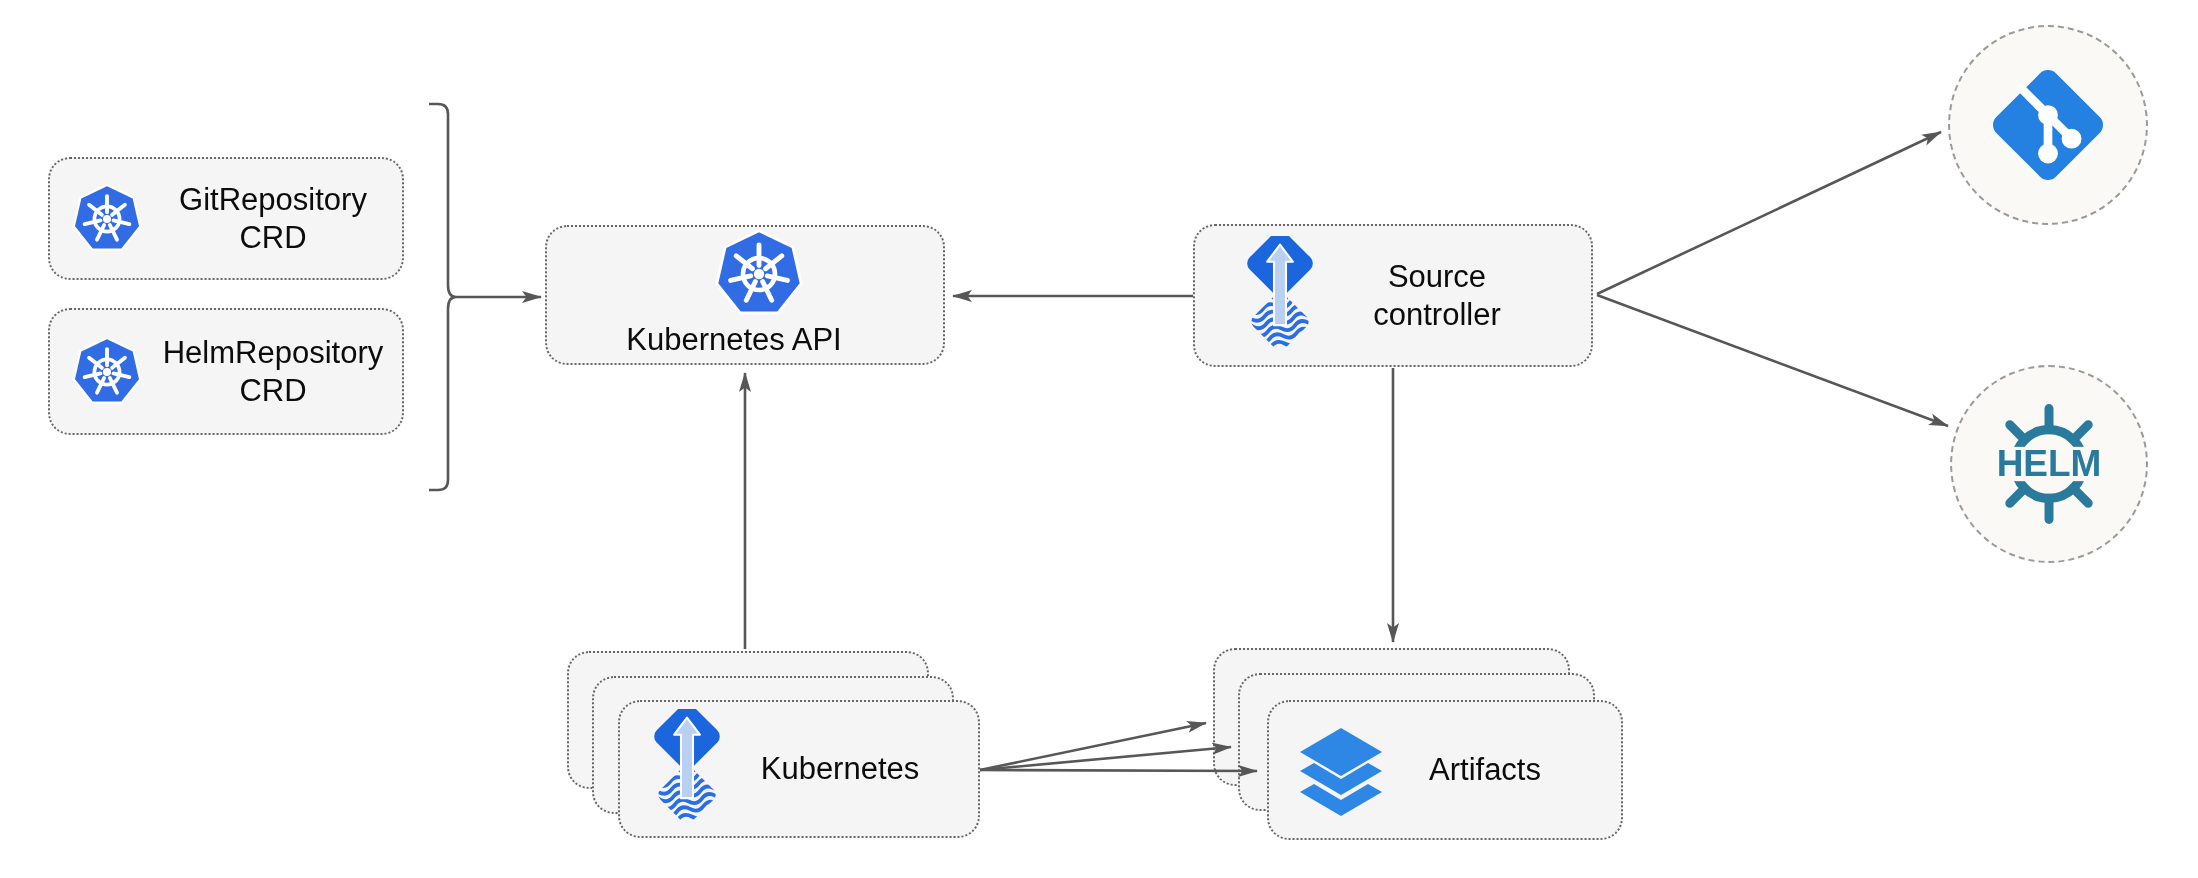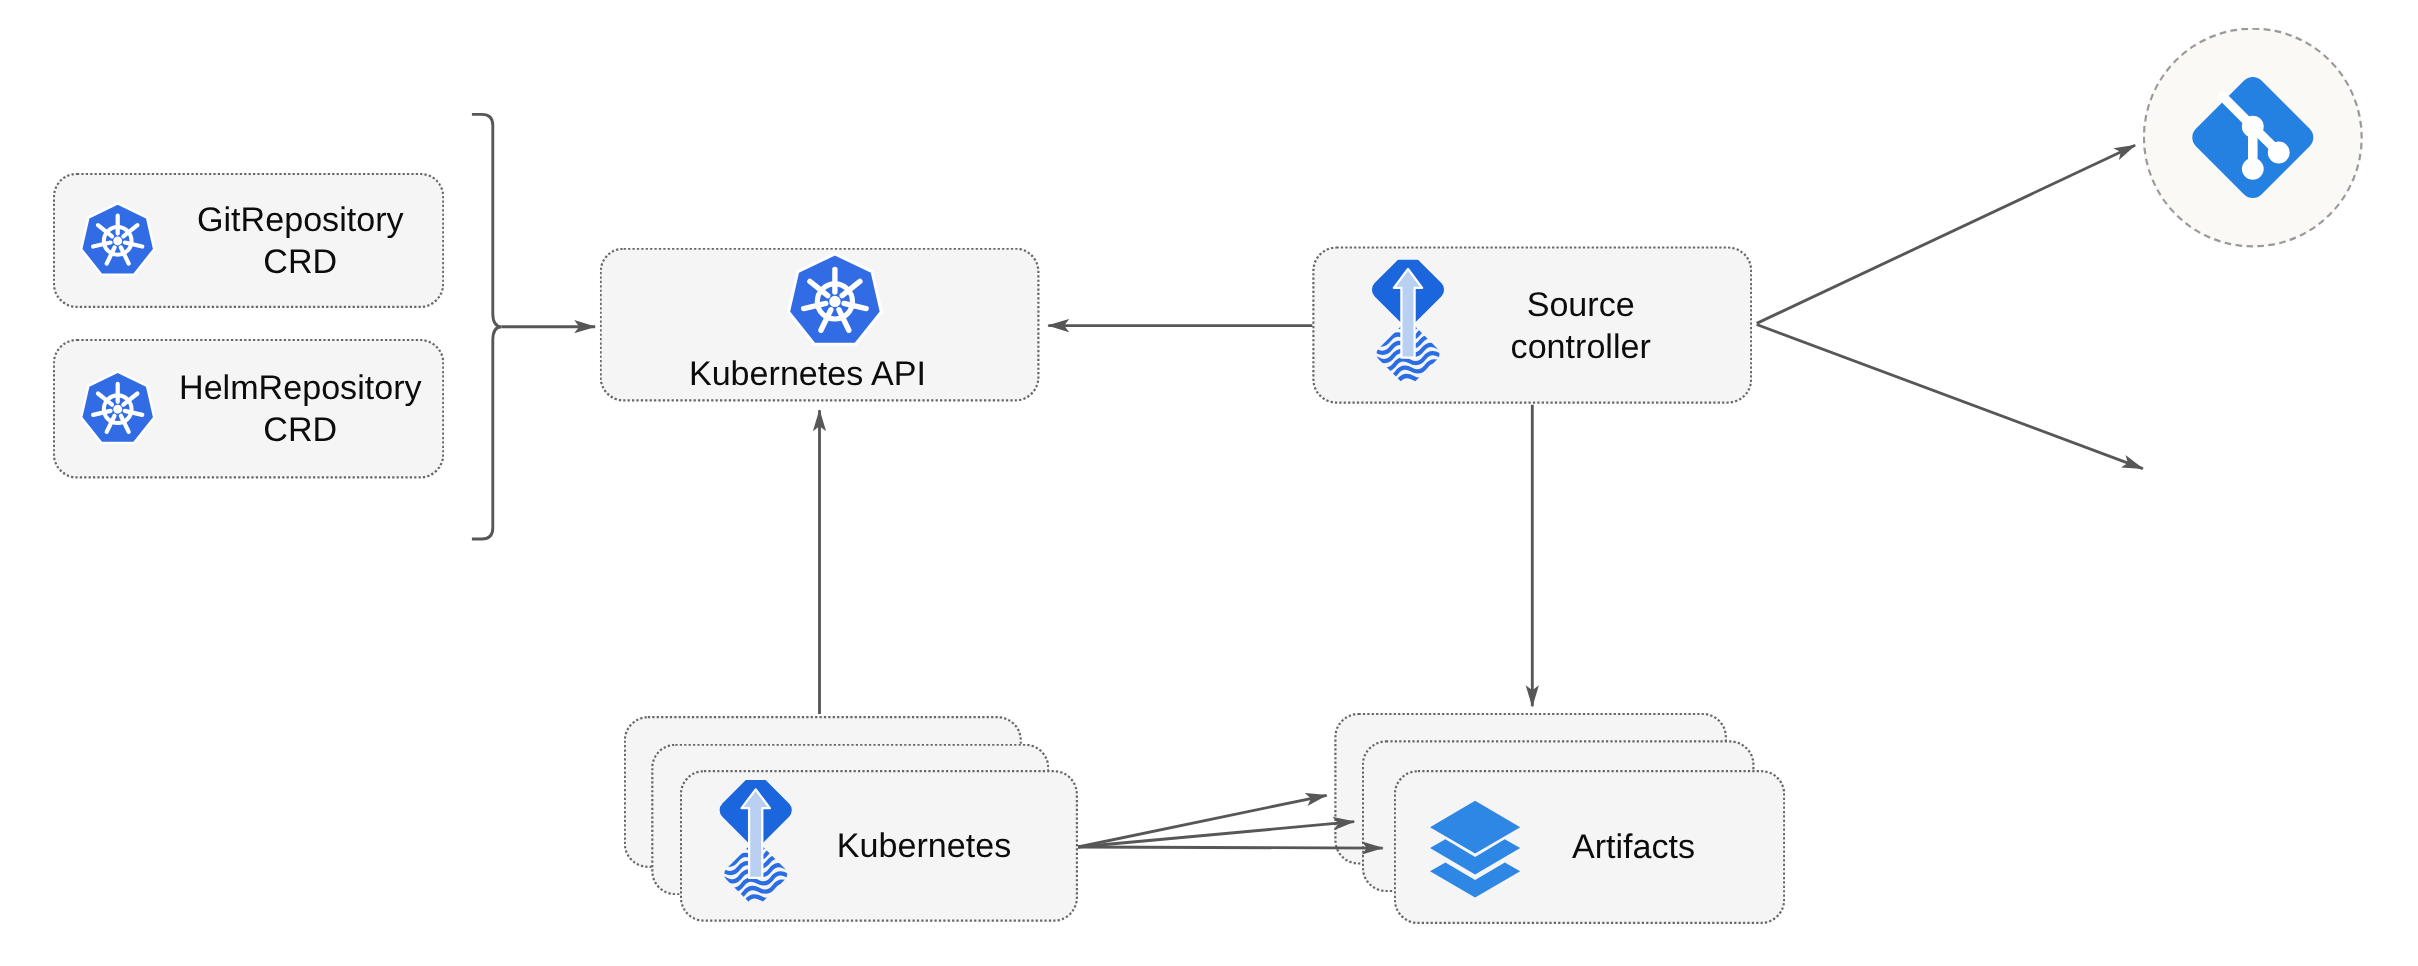--- a/index.html
+++ b/index.html
@@ -168,20 +168,37 @@
       </svg>
     <div class="node-label">Artifacts</div>
   </div>
 
   <div class="endpoint-circle" id="circle-git">
     <svg width="124" height="124">
         <use href="#sym-git"></use>
       </svg>
   </div>
 
+  <div class="endpoint-circle" id="circle-helm">
+    <svg width="132" height="132" viewBox="0 0 100 100">
+      <g stroke="#2a7a9e" stroke-width="6.8" fill="none" stroke-linecap="round">
+        <circle cx="50" cy="50" r="26" stroke-width="7"></circle>
+        <line x1="76" y1="50" x2="92" y2="50"></line>
+        <line x1="68.4" y1="68.4" x2="79.7" y2="79.7"></line>
+        <line x1="50" y1="76" x2="50" y2="92"></line>
+        <line x1="31.6" y1="68.4" x2="20.3" y2="79.7"></line>
+        <line x1="24" y1="50" x2="8" y2="50"></line>
+        <line x1="31.6" y1="31.6" x2="20.3" y2="20.3"></line>
+        <line x1="50" y1="24" x2="50" y2="8"></line>
+        <line x1="68.4" y1="31.6" x2="79.7" y2="20.3"></line>
+      </g>
+      <rect x="0" y="37" width="100" height="26" fill="#faf9f6"></rect>
+      <text x="50" y="59" text-anchor="middle" font-size="28" font-weight="bold" fill="#2a7a9e" font-family="Liberation Sans, sans-serif">HELM</text>
+    </svg>
+  </div>
 
   <svg class="overlay" width="2198" height="878" viewBox="0 0 2198 878">
     <defs>
       <marker id="ah" viewBox="0 0 20 14" markerWidth="20" markerHeight="14" refX="19" refY="7" orient="auto" markerUnits="userSpaceOnUse">
         <path d="M0,1 L20,7 L0,13 L4.5,7 Z" fill="#575757"></path>
       </marker>
     </defs>
     <g stroke="#575757" stroke-width="2.6" fill="none">
       <path d="M429,104 L438,104 Q448,104 448,114 L448,285 Q448,297 456,297 Q448,297 448,309 L448,480 Q448,490 438,490 L429,490"></path>
       <line x1="456" y1="297" x2="541" y2="297" marker-end="url(#ah)"></line>

